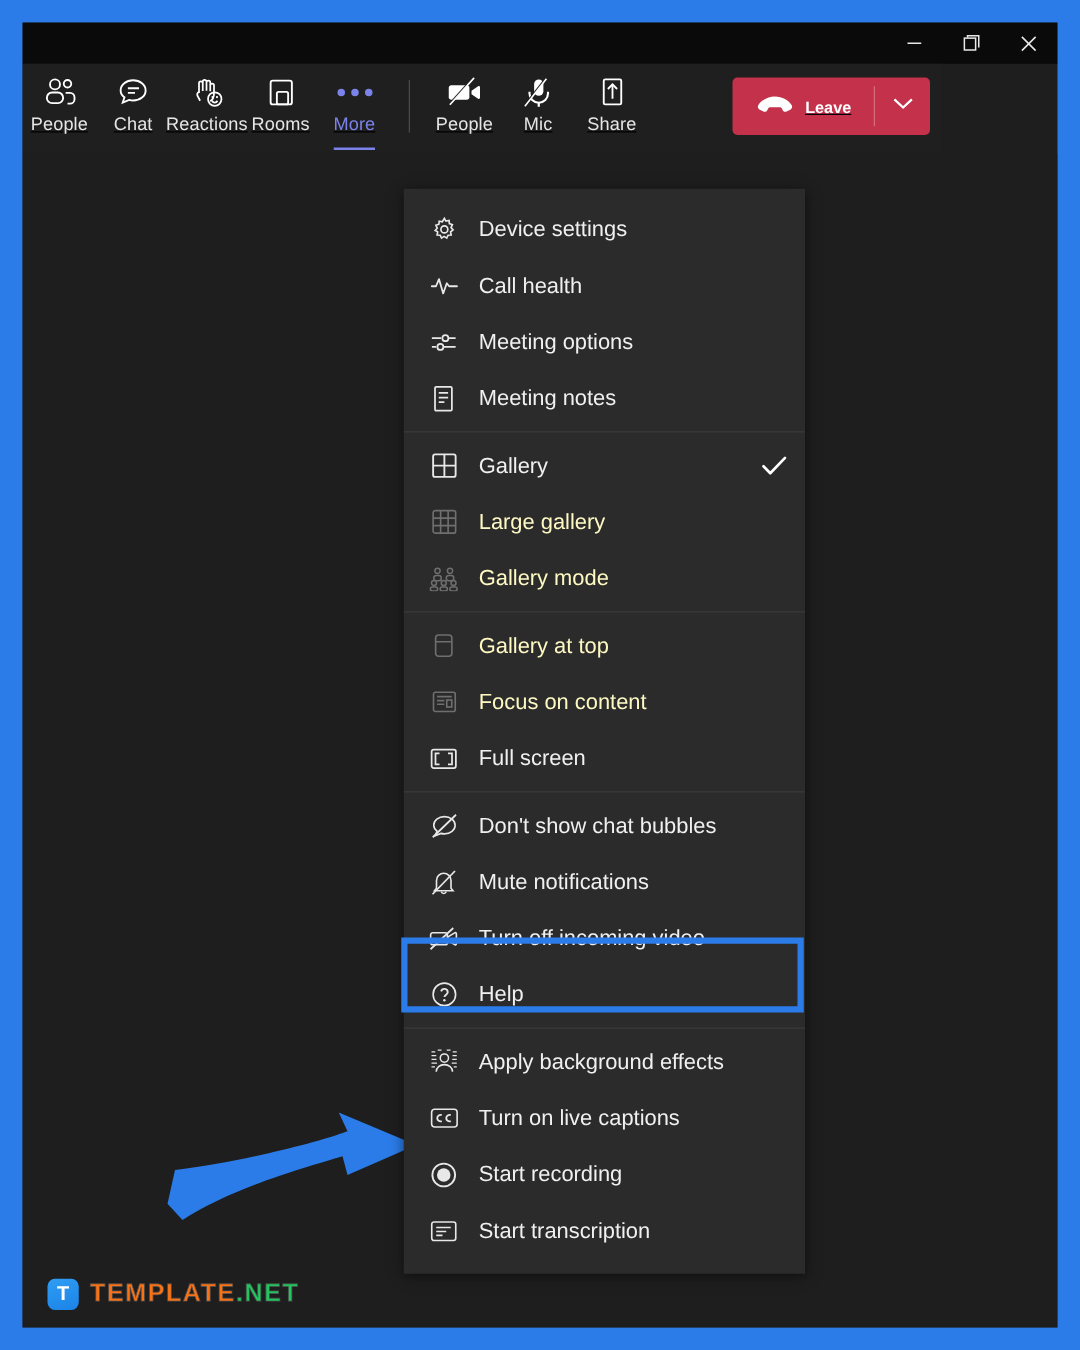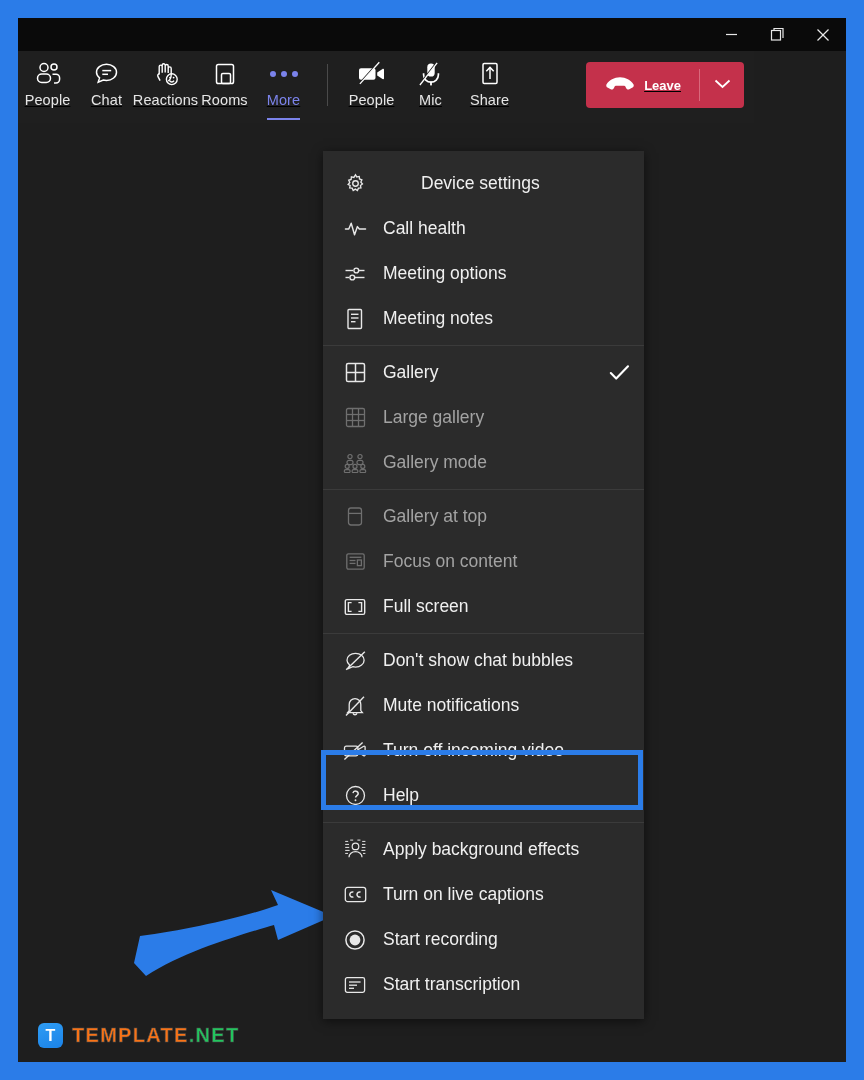--- a/index.html
+++ b/index.html
@@ -180,29 +180,29 @@
   .menu-item .mi-ico {
     width: 26px;
     min-width: 26px;
     height: 22px;
     margin-right: 15px;
     display: flex;
     align-items: center;
     justify-content: center;
     color: #e8e8e8;
   }
-  .menu-item.disabled { color: #a3a3a3; }
+  .menu-item.disabled { color: #fef9c3; }
   .menu-item.disabled .mi-ico { color: #6f6f6f; }
   .menu-item .mi-check {
     margin-left: auto;
     color: #ffffff;
     display: flex;
     align-items: center;
   }
-  .menu-group:nth-child(1) .menu-item:first-child { margin-top: 6px; gap: 38px; }
+  .menu-group:nth-child(1) .menu-item:first-child { margin-top: 6px; }
   .menu-group:last-child .menu-item:last-child { margin-bottom: 8px; }
   .menu-group { padding: 4px 0; }
 
   
   #highlight-box {
     position: absolute;
     left: 321px;
     top: 750px;
     width: 322px;
     height: 60px;

